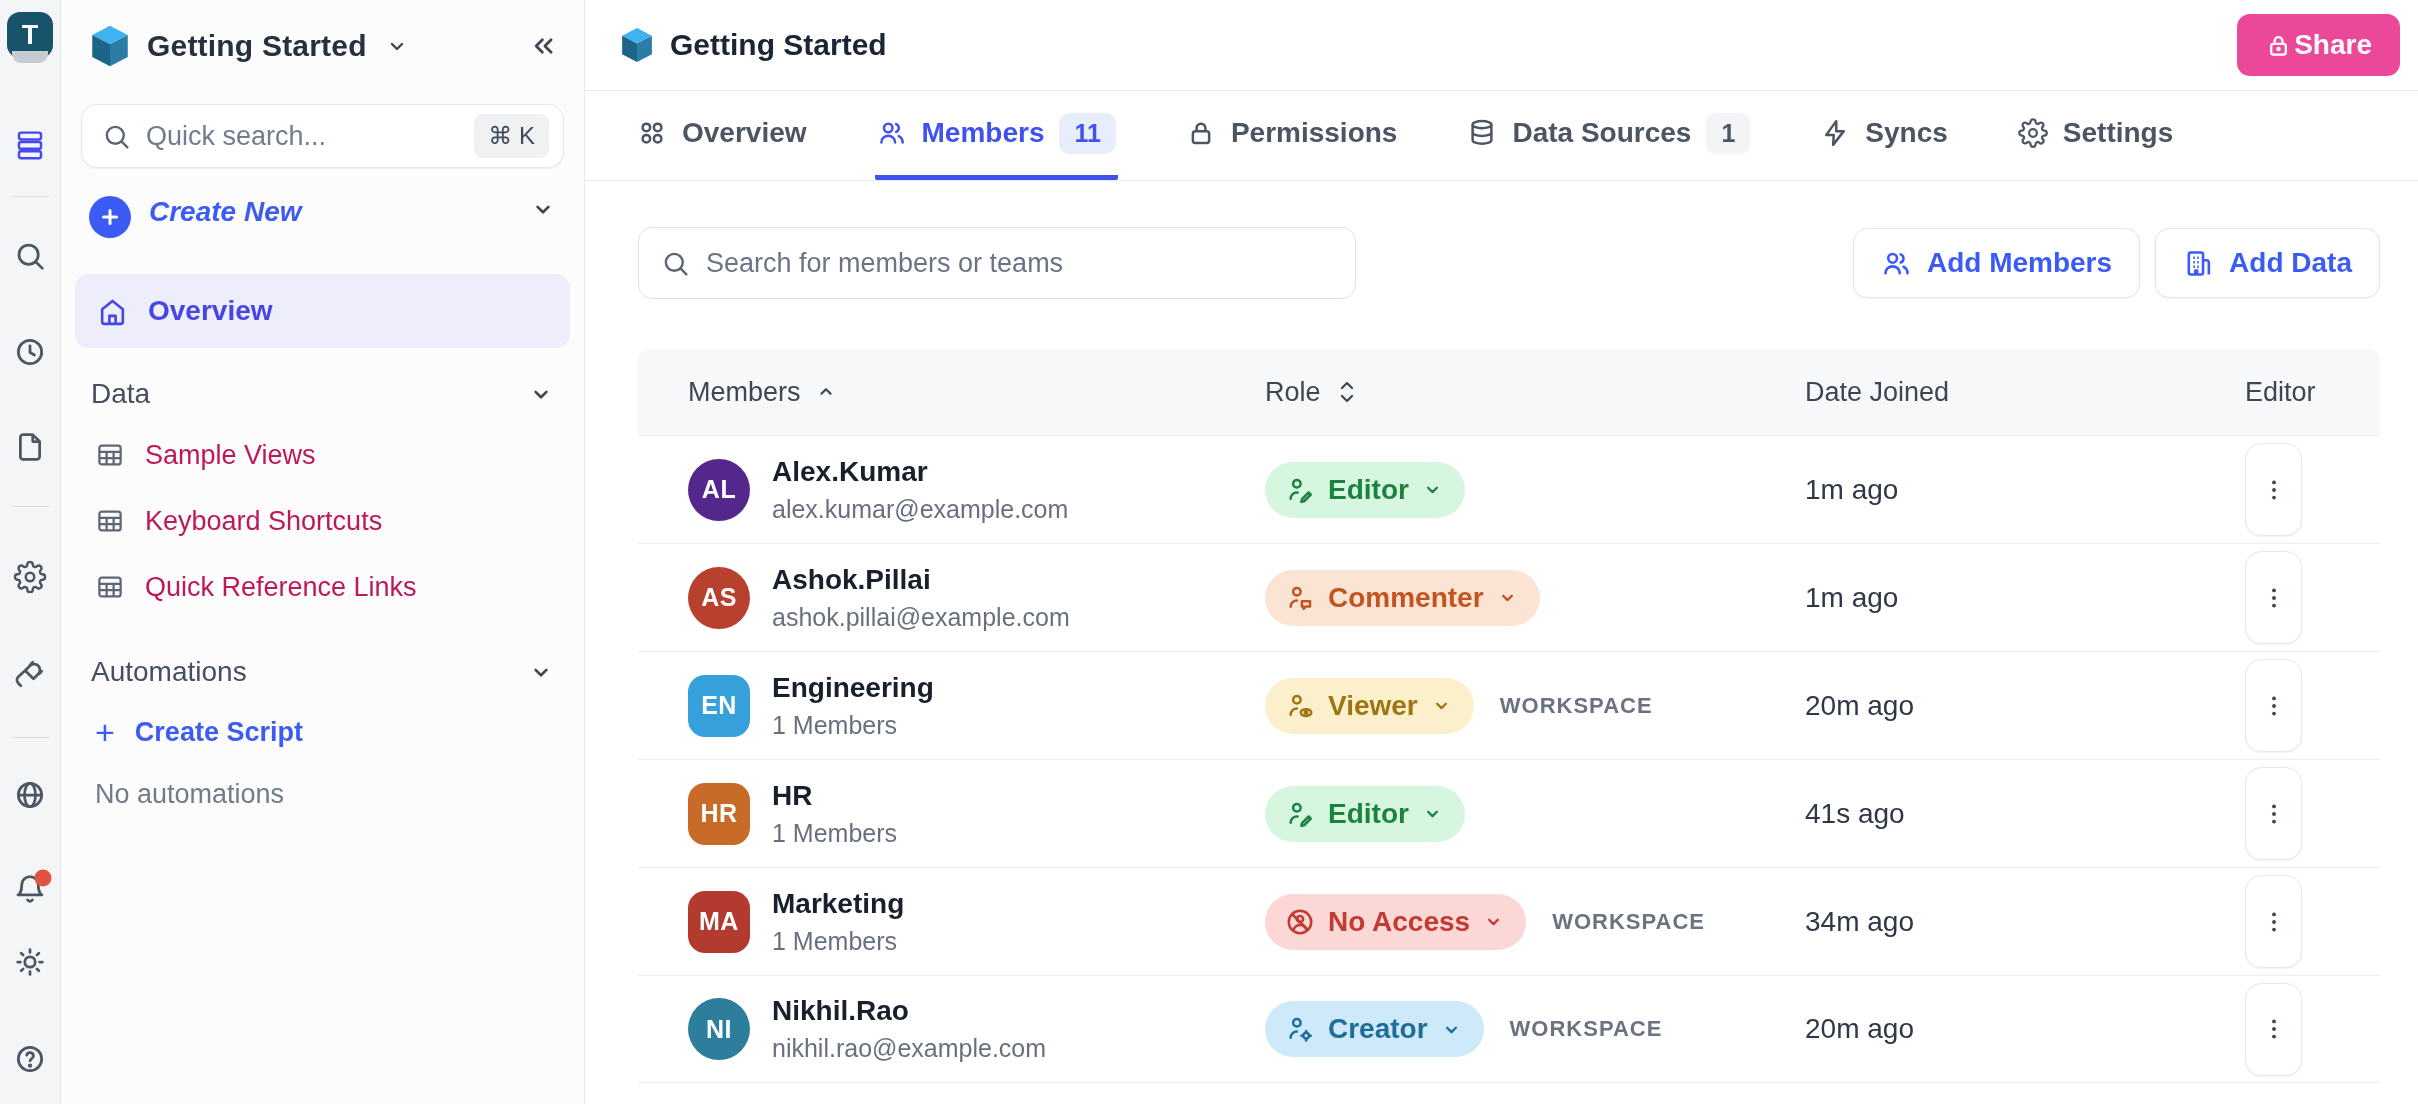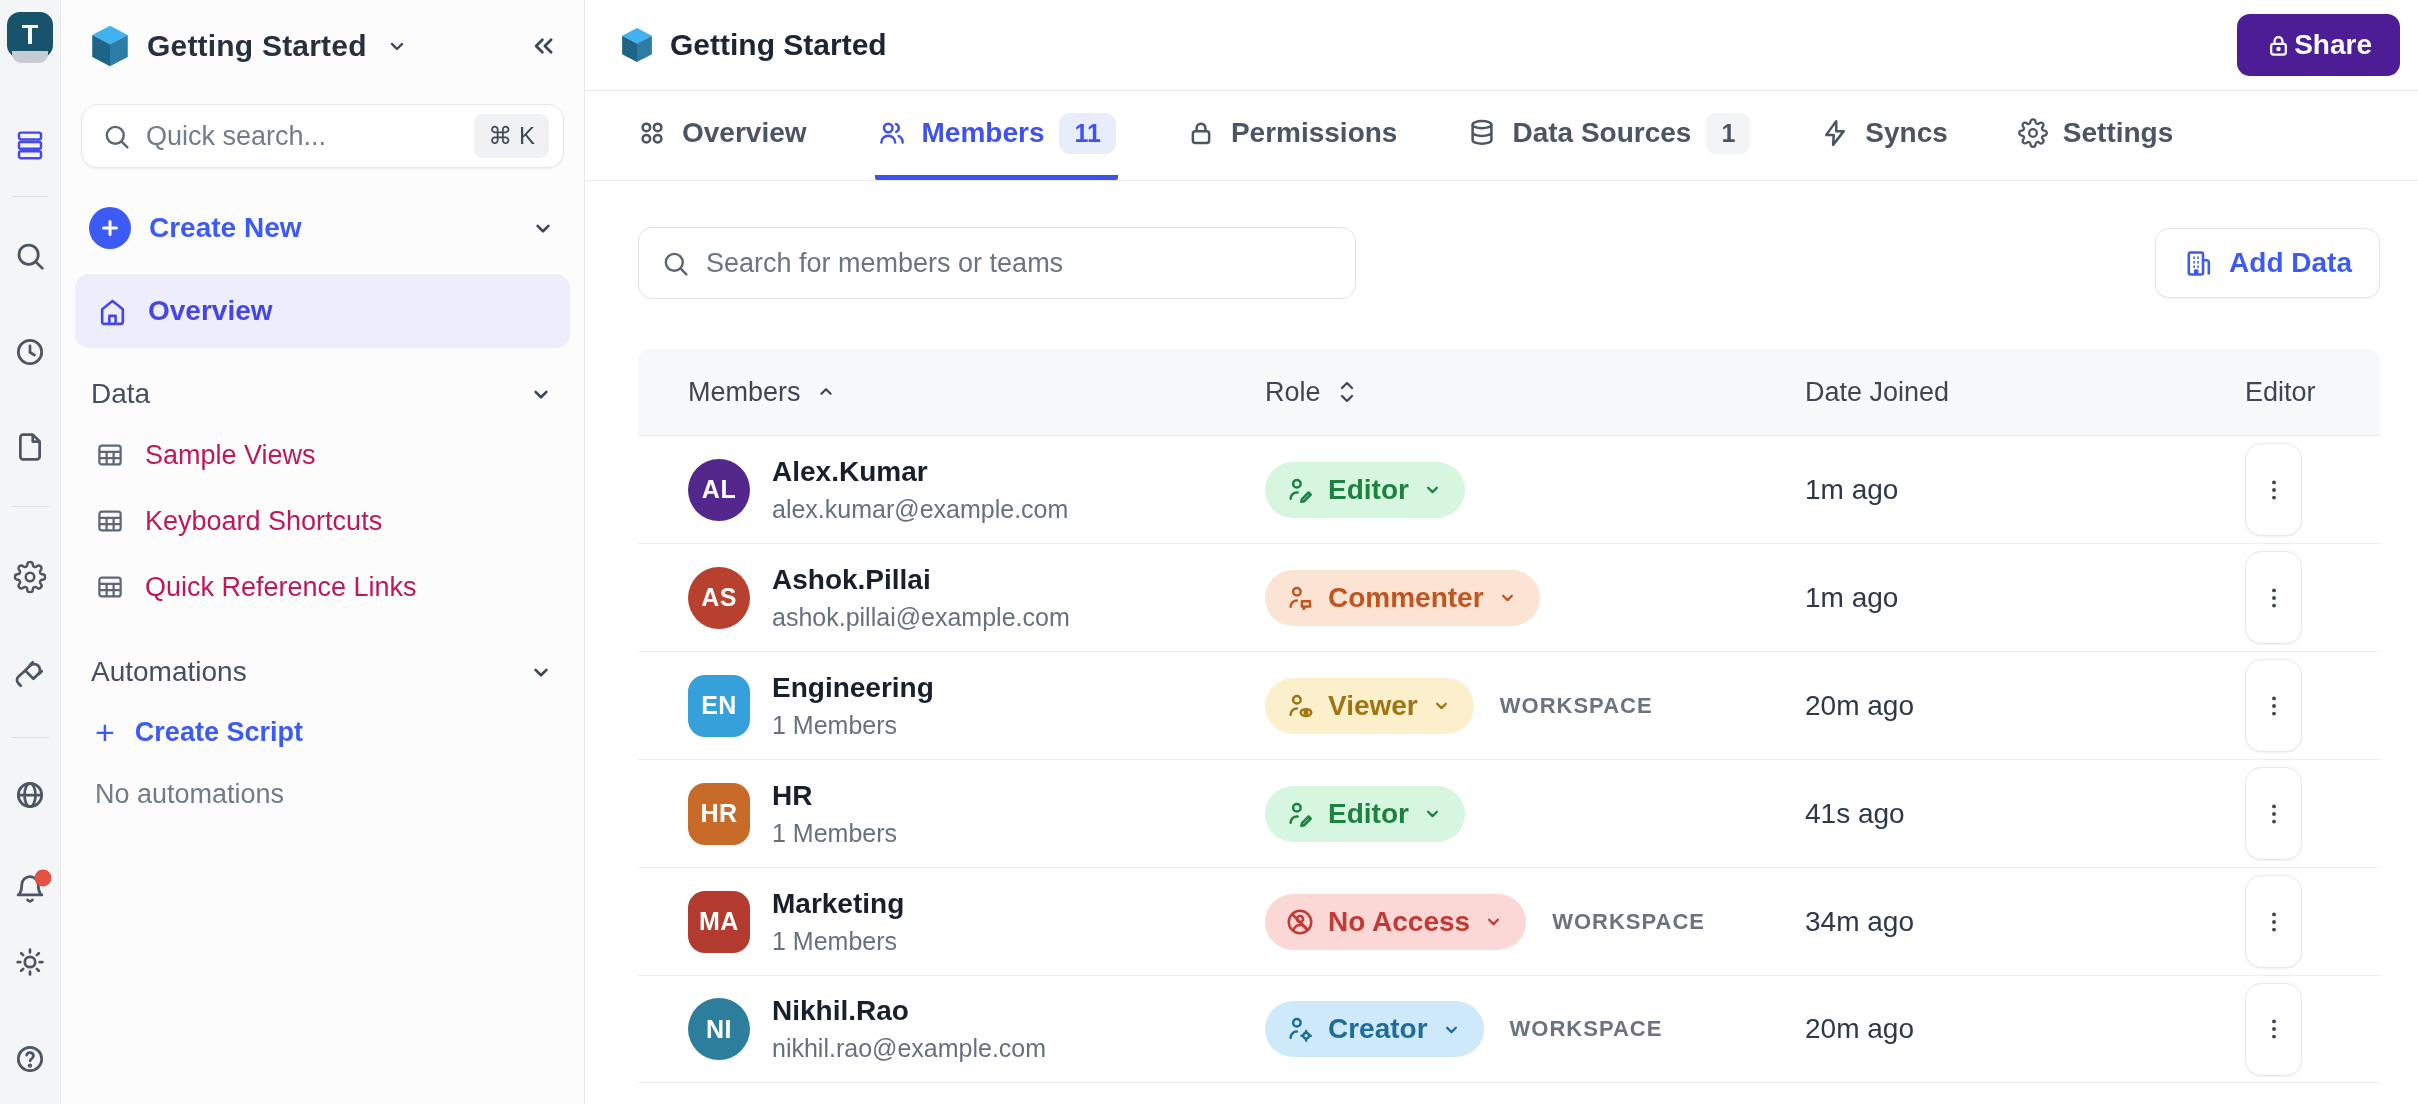--- a/index.html
+++ b/index.html
@@ -28,40 +28,40 @@
   .ws-title { font-size:30px; font-weight:700; color:#27303f; letter-spacing:.2px; }
   .ws-chev { color:#3c4656; margin-left:2px; cursor:pointer; }
   .collapse-btn { margin-left:auto; color:#3c4656; cursor:pointer; }
   .qsearch { margin:12px 20px 0; height:64px; border:1.5px solid #e6e8eb; border-radius:16px; background:#fff;
     display:flex; align-items:center; padding:0 14px 0 20px; gap:15px; box-shadow:0 1px 2px rgba(16,24,40,.05); }
   .qsearch .ic { width:29px; height:29px; color:#5b6574; }
   .qsearch input { flex:1; border:none; outline:none; background:transparent; font-family:inherit; font-size:27px; color:#333c4b; min-width:0; }
   .qsearch input::placeholder { color:#717c8c; }
   .kbd-chip { background:#eff1f3; border-radius:9px; padding:8px 14px; font-size:24px; color:#404a5a; white-space:nowrap; }
 
-  .side-row { display:flex; align-items:center; padding:0 28px; gap:18px; cursor:pointer; }
+  .side-row { display:flex; align-items:flex-start; padding:0 28px; gap:18px; cursor:pointer;font-style:italic; }
   .create-new { margin-top:28px; height:64px; color:#3c5bf5; font-size:28px; font-weight:700; }
   .plus-circle { width:42px; height:42px; border-radius:50%; background:#3c5bf5; color:#fff; display:flex; align-items:center; justify-content:center; flex:none; }
   .row-chev { margin-left:auto; color:#3c4656; }
   .nav-active { margin:14px 14px 0; height:74px; border-radius:14px; background:#ededfc; display:flex; align-items:center;
     padding:0 22px; gap:20px; color:#4547e5; font-size:28px; font-weight:700; cursor:pointer; }
   .nav-active .ic { width:31px; height:31px; }
   .section-head { margin-top:18px; height:56px; display:flex; align-items:center; padding:0 30px; color:#454f61; font-size:28px; font-weight:400; cursor:pointer; }
   .section-head.auto { margin-top:24px; }
   .side-item { height:66px; display:flex; align-items:center; padding:0 30px 0 34px; gap:20px; color:#be185d; font-size:27px; cursor:pointer; }
   .side-item .ic { color:#5d6776; }
   .create-script { height:64px; display:flex; align-items:center; padding:0 34px; gap:20px; color:#3c5bf5; font-size:27px; font-weight:700; cursor:pointer; }
   .plus-glyph { font-size:34px; font-weight:400; line-height:1; }
   .empty-note { height:60px; display:flex; align-items:center; padding:0 34px; color:#717b8a; font-size:27px; }
 
   
   .main { position:absolute; left:585px; top:0; right:0; bottom:0; background:#fff; }
   .topbar { height:91px; border-bottom:1.5px solid #e9eaee; display:flex; align-items:center; padding:0 18px 0 35px; gap:16px; }
   .page-title { font-size:30px; font-weight:700; color:#1c2534; }
-  .share-btn { margin-left:auto; height:62px; border:none; border-radius:13px; background:#4c1d95; color:#fff;
+  .share-btn { margin-left:auto; height:62px; border:none; border-radius:13px; background:#ec4899; color:#fff;
     display:flex; align-items:center; gap:2px; padding:0 28px; font-family:inherit; font-size:28px; font-weight:700; cursor:pointer; }
   .share-btn .ic { width:27px; height:27px; }
 
   .tabbar { height:90px; border-bottom:1.5px solid #e9eaee; display:flex; align-items:stretch; padding:0 50px; gap:66px; }
   .tab { display:flex; align-items:center; gap:15px; color:#4b5563; font-size:28px; font-weight:600; cursor:pointer; border-bottom:5px solid transparent; padding:0 2px; }
   .tab .ic { width:30px; height:30px; }
   .tab.active { color:#3f51ee; border-bottom-color:#3f51ee; border-radius:2px; }
   .tab-badge { background:#e8edfc; color:#3f51ee; border-radius:11px; padding:6px 15px; font-size:25px; font-weight:700; }
   .tab-badge.gray { background:#f3f4f6; color:#4b5563; border-radius:9px; }
 
@@ -358,20 +358,29 @@
       <div class="toolbar">
         <div class="msearch">
           <svg class="ic" viewBox="0 0 24 24" fill="none" stroke="currentColor" stroke-width="2" stroke-linecap="round">
               <circle cx="11" cy="11" r="7"></circle>
               <line x1="16.3" y1="16.3" x2="21" y2="21"></line>
             </svg>
           <input type="text" placeholder="Search for members or teams" style="">
         </div>
         <div class="toolbar-actions">
           <button class="tool-btn">
+            <svg class="ic" viewBox="0 0 24 24" fill="none" stroke="currentColor" stroke-width="2" stroke-linecap="round">
+                <circle cx="9" cy="8" r="3.4"></circle>
+                <path d="M3.5 19.5c0-3.1 2.5-5.3 5.5-5.3s5.5 2.2 5.5 5.3"></path>
+                <path d="M15.3 4.9a3.4 3.4 0 0 1 0 6.3"></path>
+                <path d="M17.4 14.5c2 .9 3.1 2.7 3.1 5"></path>
+              </svg>
+            <span>Add Members</span>
+          </button>
+          <button class="tool-btn">
             <svg class="ic" viewBox="0 0 24 24" fill="none" stroke="currentColor" stroke-width="2" stroke-linejoin="round">
                 <rect x="4.5" y="3.5" width="11" height="17" rx="1.5"></rect>
                 <path d="M15.5 9.5h2.8a1.7 1.7 0 0 1 1.7 1.7v9.3"></path>
                 <path d="M8 7.5h1.2M11 7.5h1.2M8 11h1.2M11 11h1.2M8 14.5h1.2M11 14.5h1.2M9.5 20.5v-3h1.5v3"></path>
               </svg>
             <span>Add Data</span>
           </button>
         </div>
       </div>
 

